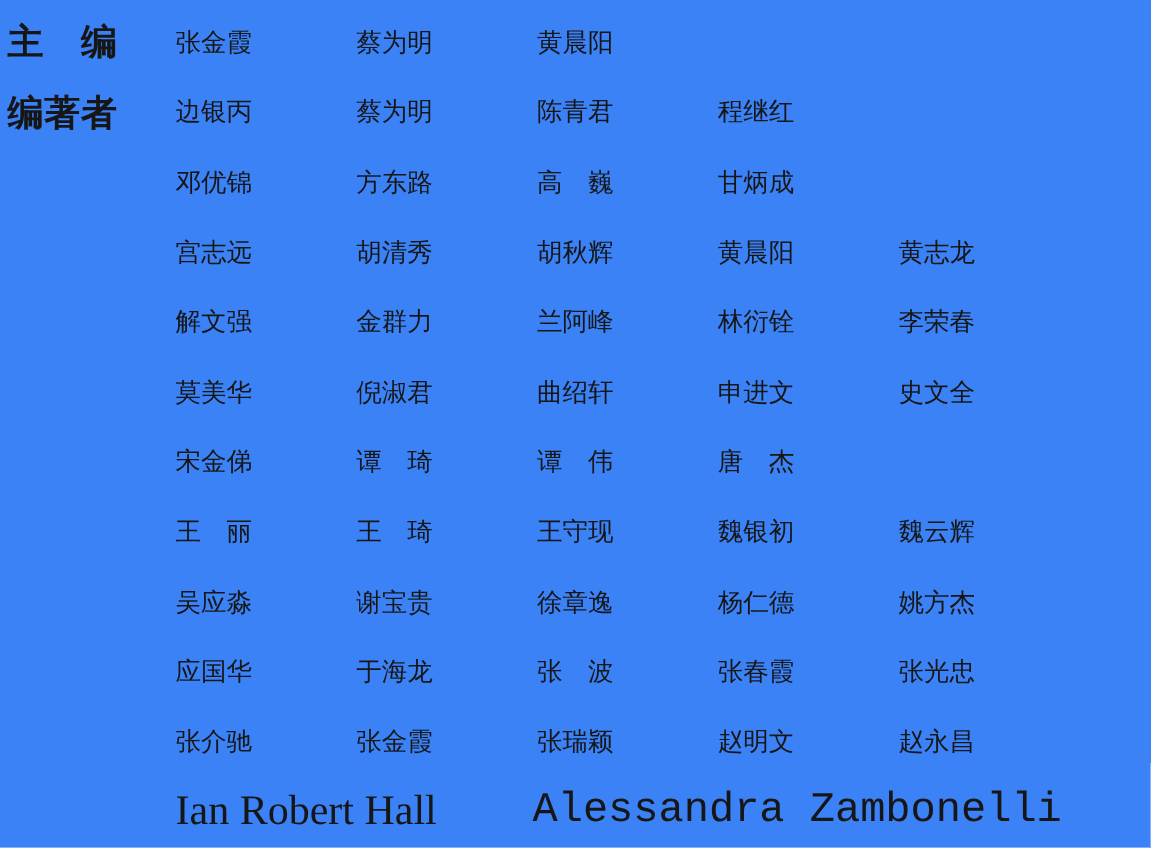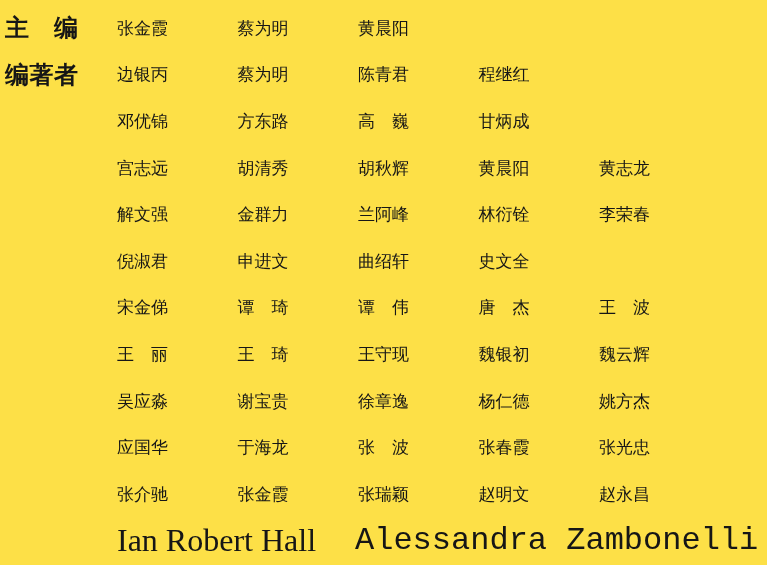--- a/index.html
+++ b/index.html
@@ -1,21 +1,21 @@
 <!DOCTYPE html>
 <html><head>
 <meta charset="utf-8">
 <style>
   html, body { margin: 0; padding: 0; }
   body { background: #ffffff; }
   .page {
     position: relative;
     width: 767px;
     height: 565px;
-    background: #fde047;
+    background: #3b82f6;
     color: #161616;
     box-sizing: border-box;
     padding-top: 5px;
     overflow: hidden;
     font-family: "Liberation Serif", "DejaVu Serif", serif;
   }
   .row {
     display: flex;
     align-items: center;
     height: 46.6px;
@@ -30,21 +30,21 @@
     letter-spacing: 0.5px;
     white-space: pre;
   }
   .name-cell {
     flex: 0 0 120.5px;
     font-size: 17px;
     white-space: pre;
     letter-spacing: 0;
   }
   .latin-cell {
-    font-size: 32px;
+    font-size: 28px;
     white-space: pre;
   }
   .latin-cell.first { flex: 0 0 238px; }
   .latin-cell.second { flex: 1 1 auto; font-family: Liberation Mono, monospace; }
 </style>
 </head>
 <body>
 
 <div class="page">
 
@@ -84,33 +84,33 @@
     <div class="label-cell"></div>
     <div class="name-cell">解文强</div>
     <div class="name-cell">金群力</div>
     <div class="name-cell">兰阿峰</div>
     <div class="name-cell">林衍铨</div>
     <div class="name-cell">李荣春</div>
   </div>
 
   <div class="row">
     <div class="label-cell"></div>
+    <div class="name-cell">莫美华</div>
     <div class="name-cell">倪淑君</div>
+    <div class="name-cell">曲绍轩</div>
     <div class="name-cell">申进文</div>
-    <div class="name-cell">曲绍轩</div>
     <div class="name-cell">史文全</div>
   </div>
 
   <div class="row">
     <div class="label-cell"></div>
     <div class="name-cell">宋金俤</div>
     <div class="name-cell">谭　琦</div>
     <div class="name-cell">谭　伟</div>
     <div class="name-cell">唐　杰</div>
-    <div class="name-cell">王　波</div>
   </div>
 
   <div class="row">
     <div class="label-cell"></div>
     <div class="name-cell">王　丽</div>
     <div class="name-cell">王　琦</div>
     <div class="name-cell">王守现</div>
     <div class="name-cell">魏银初</div>
     <div class="name-cell">魏云辉</div>
   </div>

